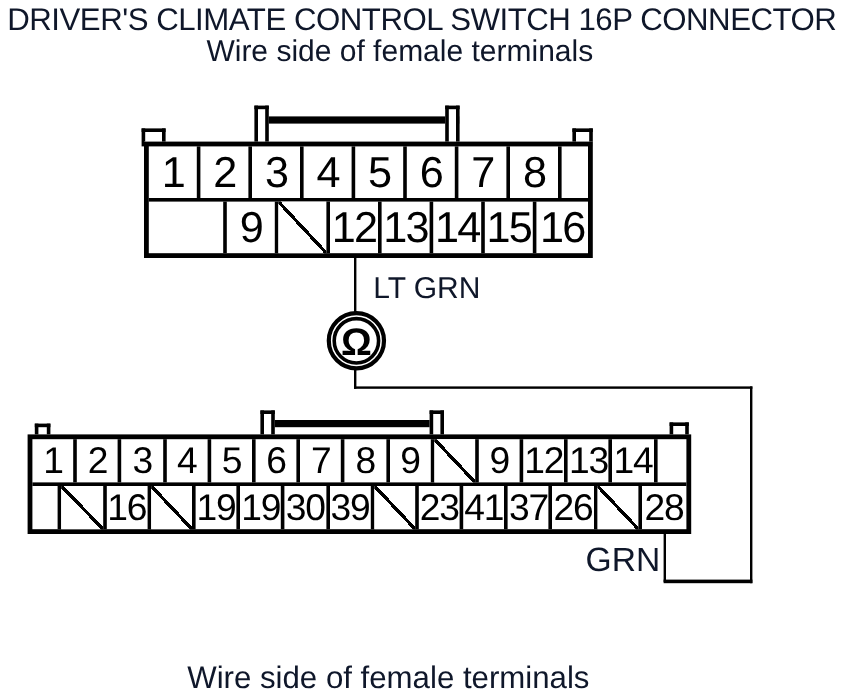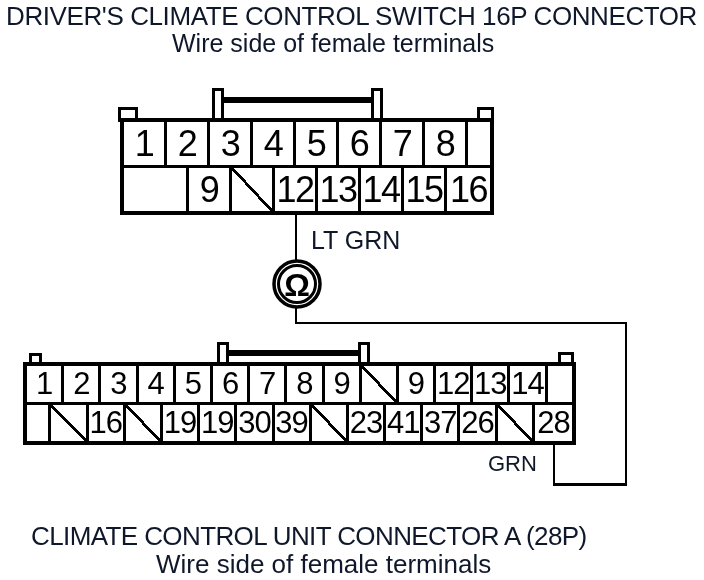--- a/index.html
+++ b/index.html
@@ -10,21 +10,21 @@
     overflow:hidden;
     font-family:"Liberation Sans", sans-serif;
     color:#000;
   }
   .txt{position:absolute;white-space:nowrap;color:#0f172a;line-height:1.1;}
   #t1{left:6px;top:2px;font-size:26px;letter-spacing:-0.4px;}
   #t2{left:172px;top:30px;font-size:25px;}
   #b1{left:31px;top:522px;font-size:26px;letter-spacing:-0.6px;}
   #b2{left:156px;top:550px;font-size:26px;}
   #lbl-ltgrn{left:311px;top:227px;font-size:25px;}
-  #lbl-grn{left:488px;top:452px;font-size:22px;}
+  #lbl-grn{left:488px;top:452px;font-size:28px;}
 
   
   .wire{position:absolute;background:#000;}
   #w1{left:295px;top:210px;width:2px;height:50px;}
   #w2{left:295px;top:305px;width:2px;height:19px;}
   #w3{left:295px;top:322px;width:332px;height:2px;}
   #w4{left:625px;top:322px;width:2px;height:164px;}
   #w5{left:553px;top:483px;width:74px;height:3px;}
   #w6{left:553px;top:440px;width:2px;height:45px;}
 
@@ -149,16 +149,15 @@
   <svg id="meter" viewBox="0 0 56 56">
     <circle cx="28" cy="28" r="23" fill="#ffffff" stroke="#000000" stroke-width="3.5"></circle>
     <circle cx="28" cy="28" r="18.5" fill="#ffffff" stroke="#000000" stroke-width="3"></circle>
     <text x="28" y="40" text-anchor="middle" font-size="32" font-weight="bold" font-family="Liberation Sans, sans-serif" fill="#000000">Ω</text>
   </svg>
 
   <div class="txt" id="t1">DRIVER'S CLIMATE CONTROL SWITCH 16P CONNECTOR</div>
   <div class="txt" id="t2">Wire side of female terminals</div>
   <div class="txt" id="lbl-ltgrn">LT GRN</div>
   <div class="txt" id="lbl-grn">GRN</div>
-  <div class="txt" id="b1">CLIMATE CONTROL UNIT CONNECTOR A (28P)</div>
   <div class="txt" id="b2">Wire side of female terminals</div>
 
 </div>
 
 </body></html>

